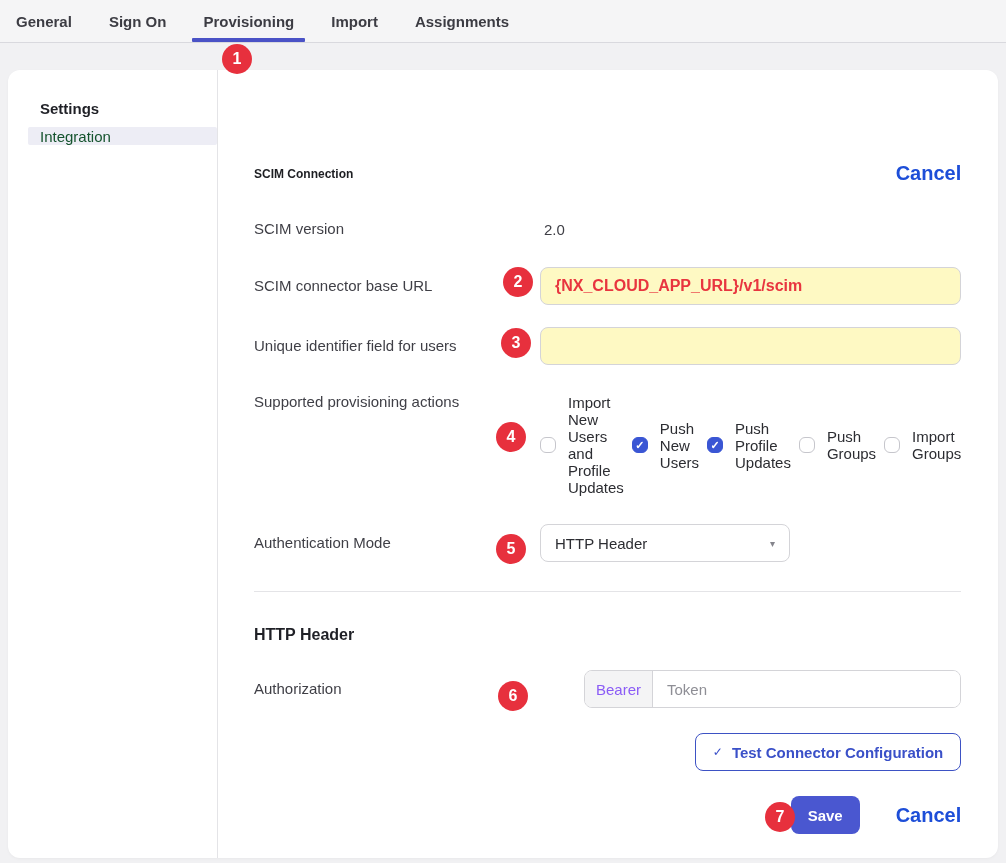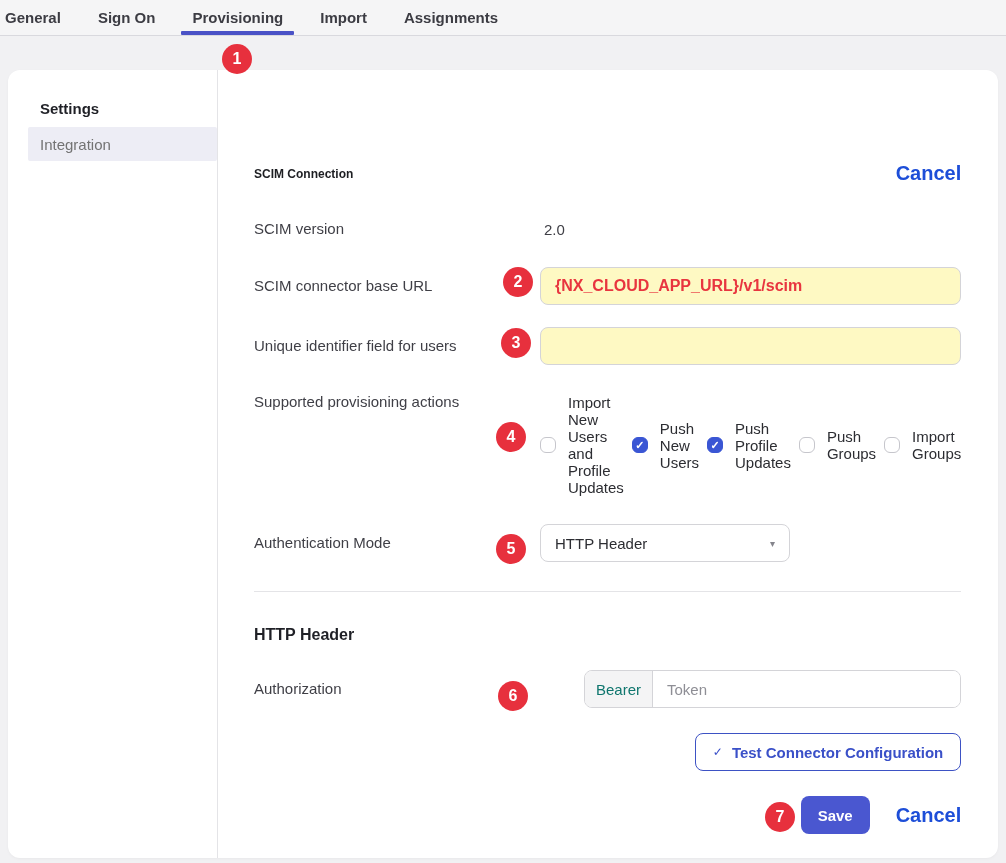--- a/index.html
+++ b/index.html
@@ -6,25 +6,25 @@
   html,body { width:1006px; height:863px; overflow:hidden; }
   body {
     font-family:"Liberation Sans", sans-serif;
     background:#f1f1f3;
     position:relative;
     color:#1d1e22;
   }
 
   
   .tabbar {
-    position:absolute; top:0; left:0; right:0; height:36px;
+    position:absolute; top:0; left:0; right:0; height:43px;
     background:#f5f5f6;
     border-bottom:1px solid #d9d9de;
     display:flex; align-items:stretch;
-    padding-left:5px; gap:37px;
+    padding-left:16px; gap:37px;
   }
   .tab {
     position:relative; display:flex; align-items:center;
     font-size:15px; font-weight:700; color:#3c3c43;
     cursor:pointer; white-space:nowrap;
   }
   .tab.active::after {
     content:""; position:absolute; left:-11px; right:-11px; bottom:0;
     height:4px; background:#4a52c6; border-radius:1px;
   }
@@ -36,22 +36,22 @@
     box-shadow:0 1px 3px rgba(0,0,0,0.04);
     display:flex; overflow:hidden;
   }
 
   
   .sidebar { width:210px; min-width:210px; border-right:1px solid #e4e4e7; padding-top:30px; }
   .sidebar-heading {
     margin:0 0 10px 32px; font-size:15px; font-weight:700; color:#1f2026;
   }
   .sidebar-item {
-    margin-left:20px; height:34px; display:flex; align-items:center;
-    padding-left:12px; font-size:15px; color:#737373; cursor:pointer;
+    margin-left:20px; height:18px; display:flex; align-items:center;
+    padding-left:12px; font-size:15px; color:#14532d; cursor:pointer;
     border-radius:2px;
   }
   .sidebar-item.active { background:#ededf5; }
 
   
   .main { flex:1; padding:92px 55px 0 36px; }
 
   .title-row { display:flex; justify-content:space-between; align-items:center; margin-bottom:35px; }
   .panel-title { font-size:12px; font-weight:700; color:#1d1e22; }
   .link { font-size:20px; font-weight:700; color:#1d4ed8; cursor:pointer; text-decoration:none; }
@@ -96,38 +96,38 @@
   .section-heading { font-size:16px; font-weight:700; color:#1f2026; margin-bottom:26px; }
 
   .row-authz { margin-bottom:25px;gap:44px; }
   .input-group {
     flex:1; height:38px; border:1px solid #d4d4d8; border-radius:8px;
     display:flex; overflow:hidden; background:#fff;
   }
   .input-prefix {
     width:68px; min-width:68px; background:#f4f4f5; border-right:1px solid #d4d4d8;
     display:flex; align-items:center; justify-content:center;
-    font-size:15px; color:#0f766e;
+    font-size:15px; color:#8b5cf6;
   }
   .input-group input {
     flex:1; border:none; outline:none; padding:0 14px; font-size:15px;
     color:#1d1e22; font-family:"Liberation Sans", sans-serif;
   }
   .input-group input::placeholder { color:#8e8e95; }
 
   .test-row { display:flex; justify-content:flex-end; margin-bottom:25px; }
   .test-button {
     height:38px; background:#fff; border:1.5px solid #3d52c4; border-radius:8px;
     color:#3a50c8; font-size:15px; font-weight:700;
     display:flex; align-items:center; gap:9px; padding:0 17px; cursor:pointer;
     font-family:"Liberation Sans", sans-serif;
   }
   .test-button .check-glyph { font-size:12px; font-weight:400; }
 
-  .footer-row { display:flex; justify-content:flex-end; align-items:center; gap:26px; }
+  .footer-row { display:flex; justify-content:flex-end; align-items:center; gap:36px; }
   .save-button {
     height:38px; padding:0 17px; background:#4a57d0; border:none; border-radius:8px;
     color:#fff; font-size:15px; font-weight:700; cursor:pointer;
     font-family:"Liberation Sans", sans-serif;
   }
 
   
   .badge {
     position:absolute; width:30px; height:30px; border-radius:50%;
     background:#e7303d; color:#fff; font-size:16px; font-weight:700;

